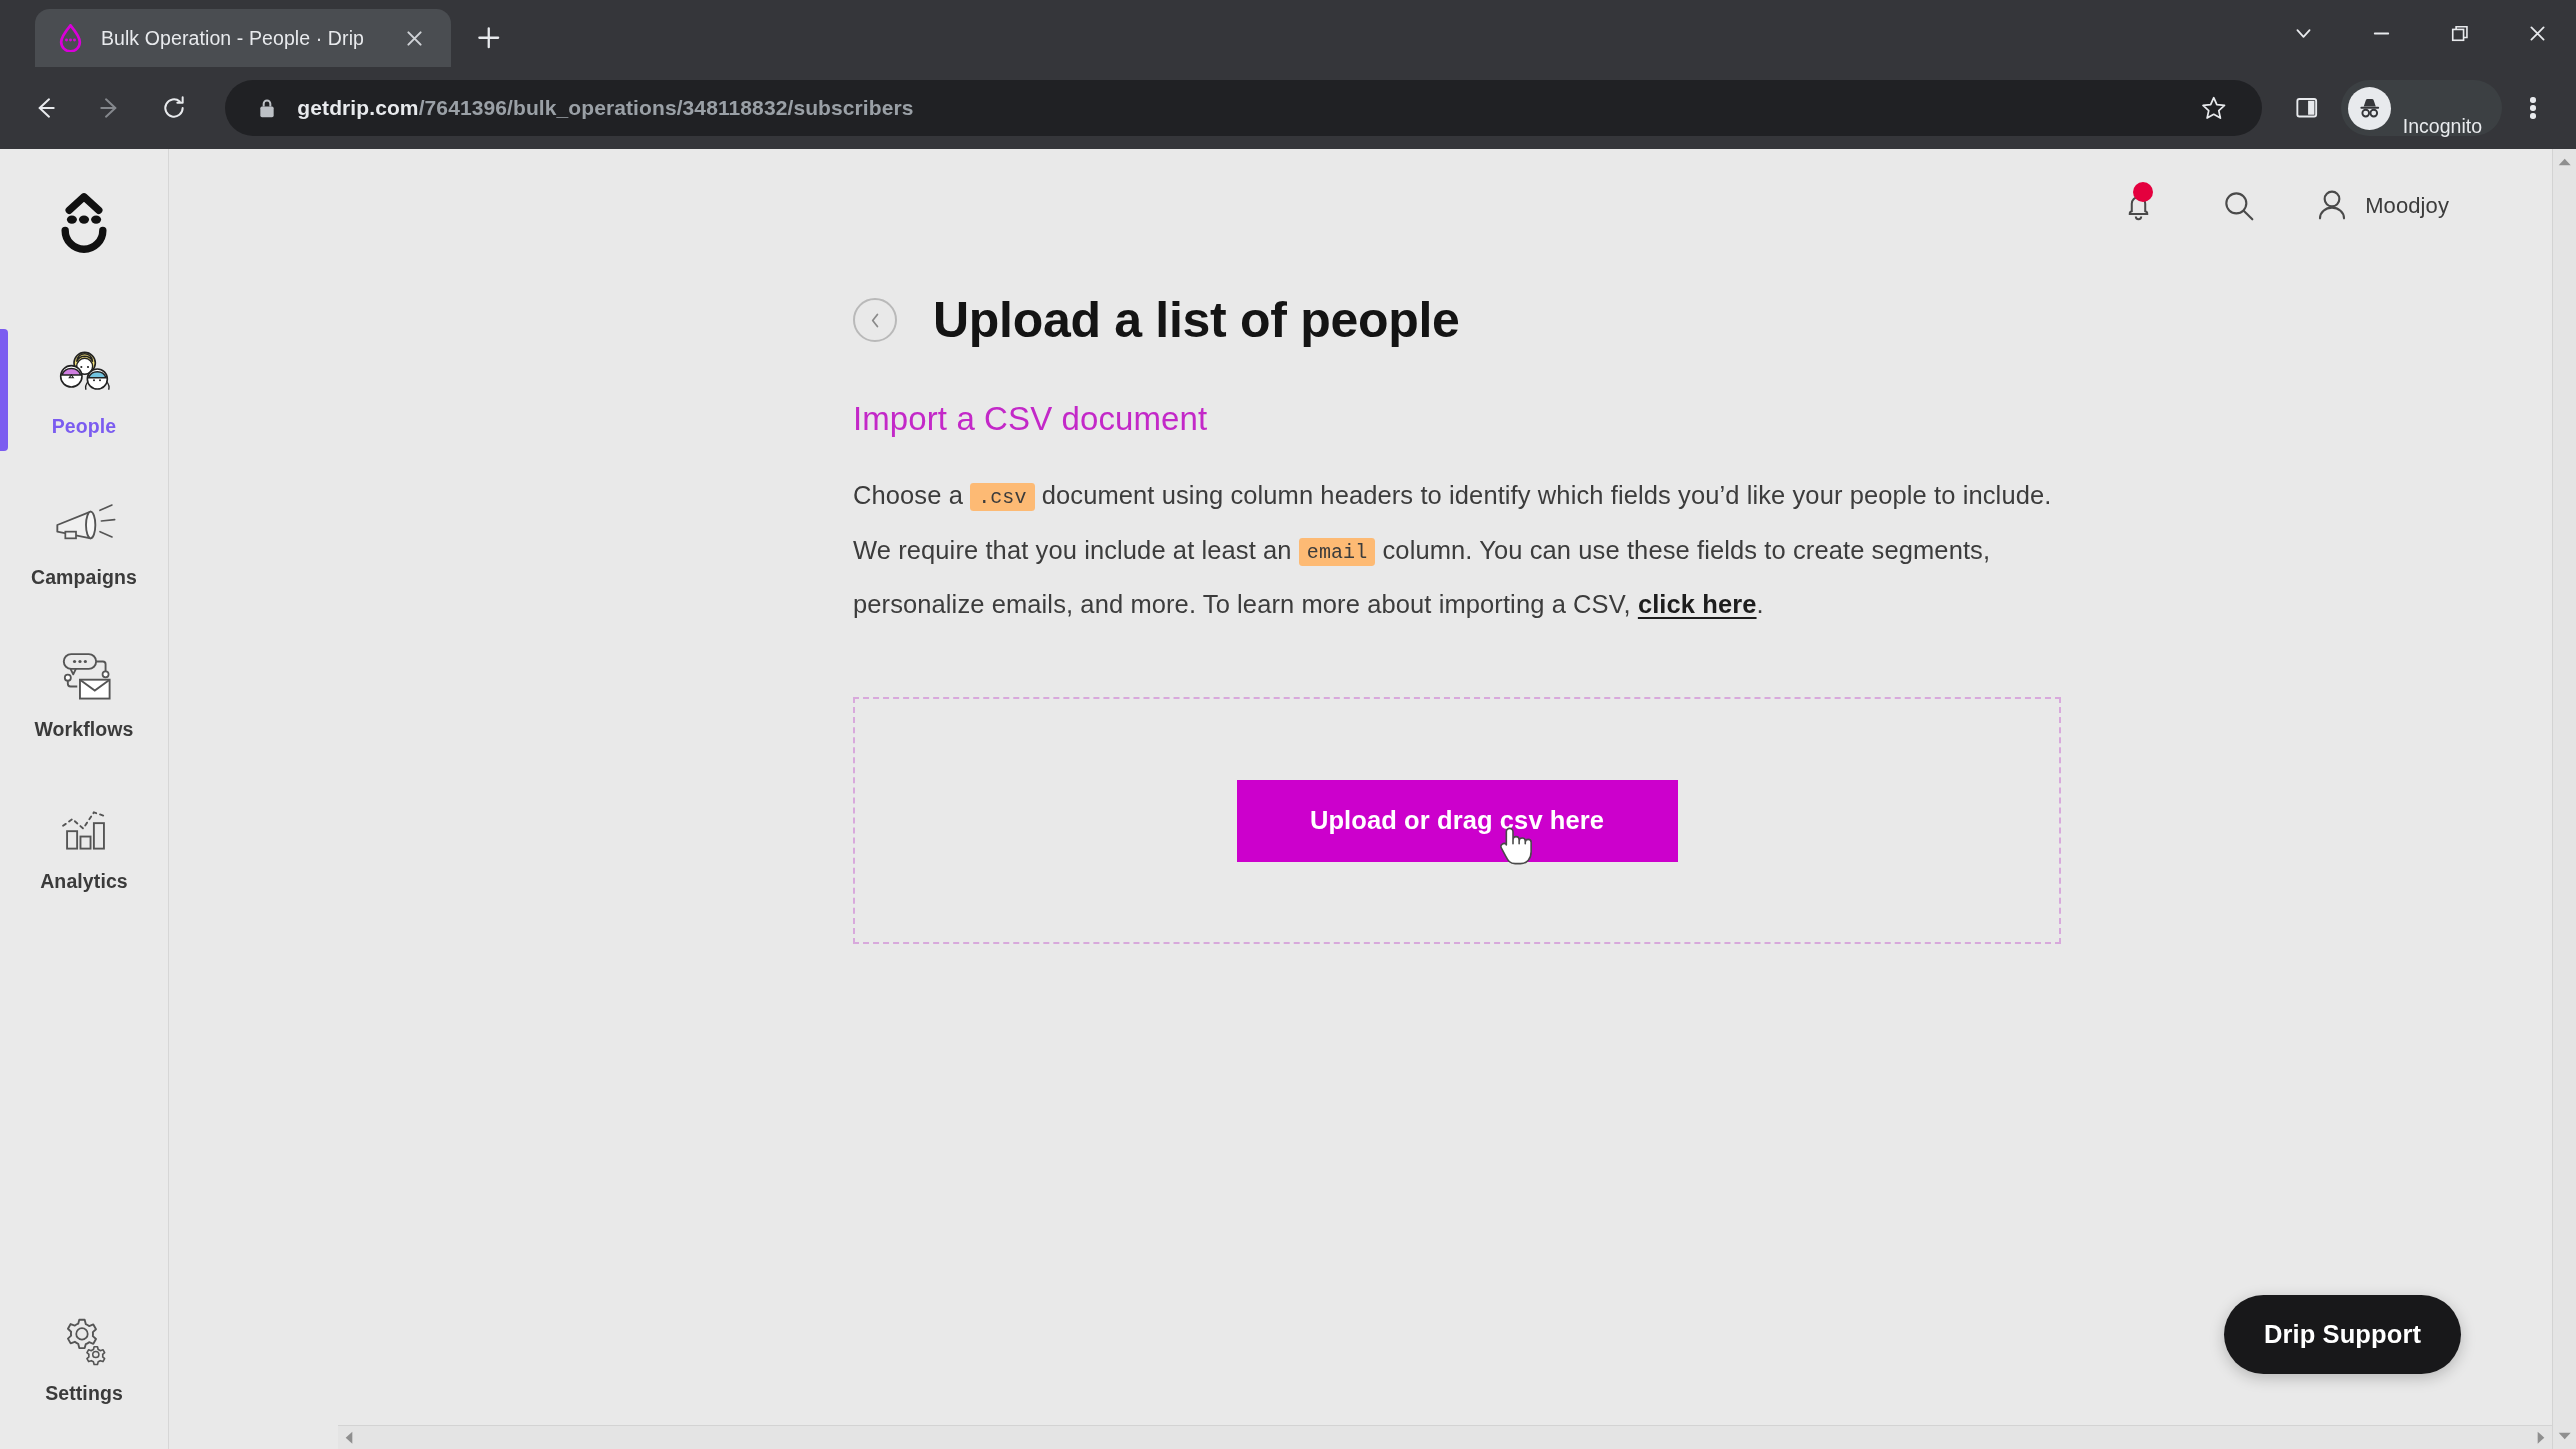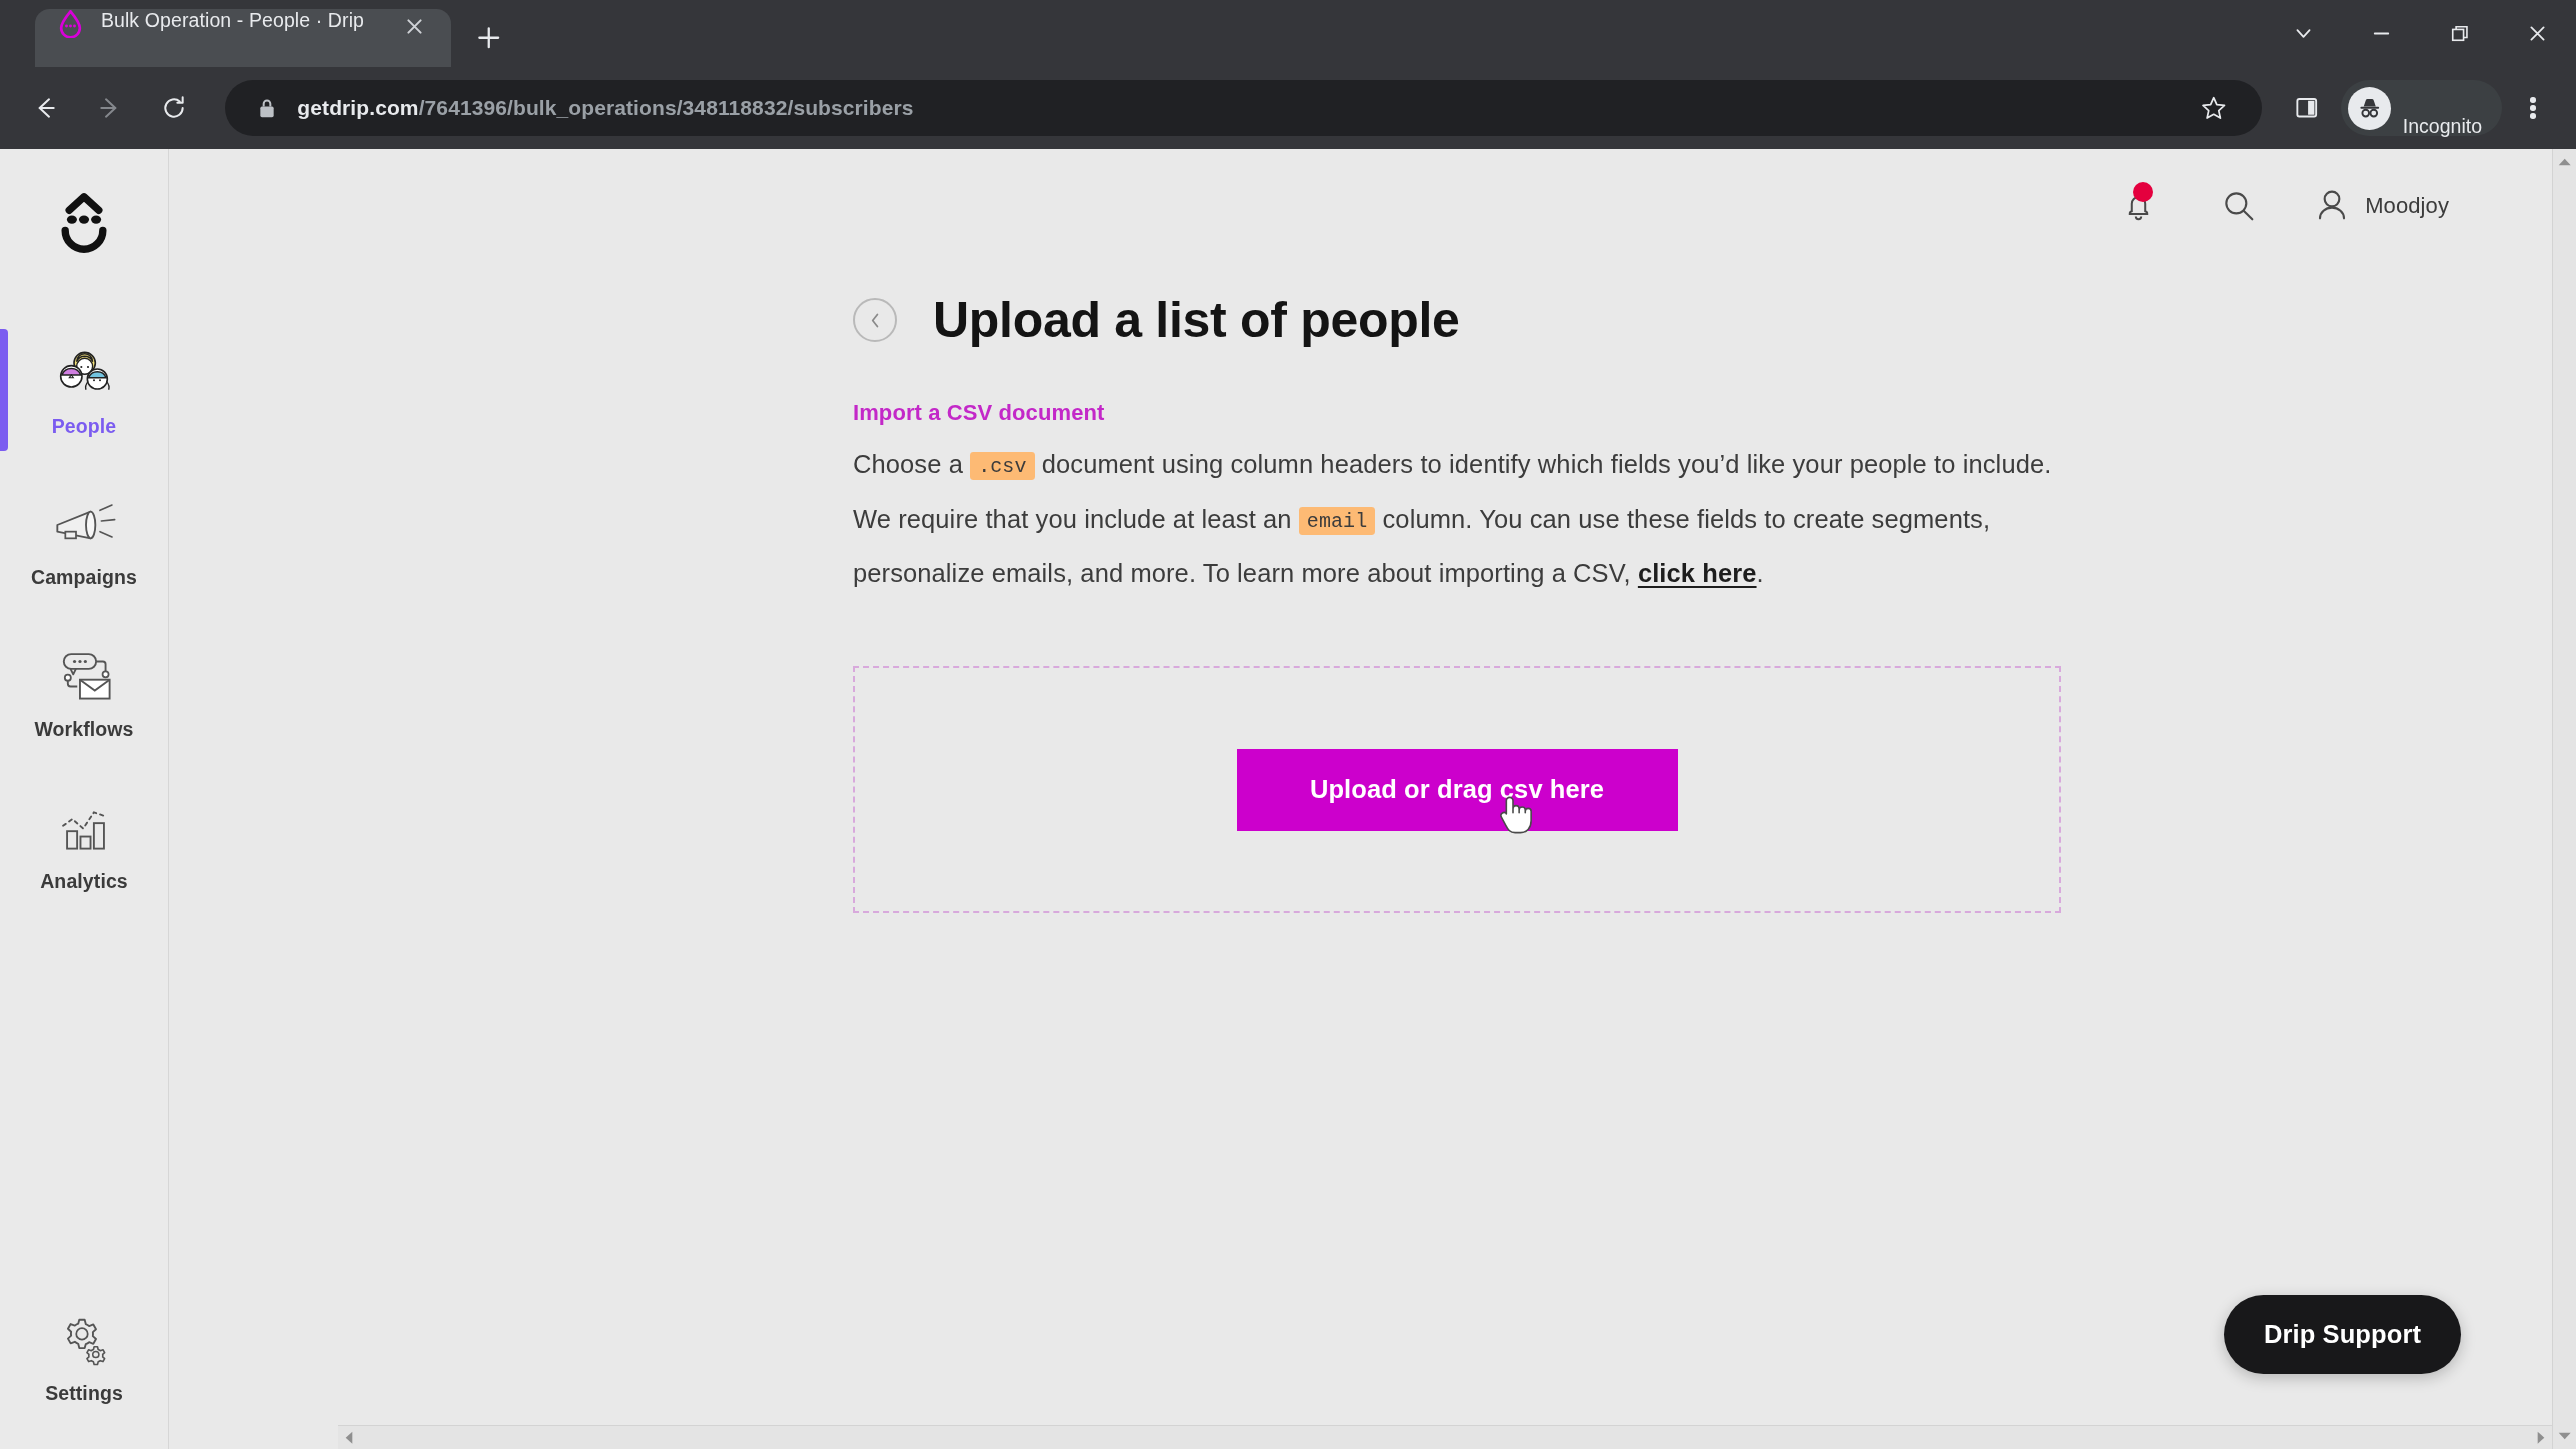--- a/index.html
+++ b/index.html
@@ -15,21 +15,21 @@
 
   .tabstrip {
     height: 67px; background: #35363a;
     display: flex; align-items: flex-end; position: relative;
     padding-left: 35px;
   }
   .tab {
     width: 416px; height: 58px;
     background: #4a4d51;
     border-radius: 14.8px 14.8px 0 0;
-    display: flex; 
+    display: flex; align-items: center;
     padding: 0 19px 0 23px;
     position: relative;
   }
   .tab-favicon { width: 25.5px; height: 29.5px; flex: 0 0 25.5px; margin-right: 17.4px; display:flex; align-items:center; justify-content:center;}
   .tab-title {
     flex: 1 1 auto; color: #e8eaed; font-size: 19.5px;
     white-space: nowrap; overflow: hidden; text-overflow: ellipsis;
     letter-spacing: 0.1px;
   }
   .tab-close { width: 35px; height: 35px; display:flex; align-items:center; justify-content:center; border-radius:50%; color:#cfd2d6; font-size:21.5px; flex:0 0 35px; }
@@ -101,21 +101,21 @@
   .back-circle {
     width: 44px; height:44px; border-radius:50%; border: 2px solid #b9b9b9;
     display:flex; align-items:center; justify-content:center; color:#8a8a8a;
     font-size: 20px; margin-right: 36px; flex:0 0 44px; background: transparent;
   }
   h1.page-title {
     font-size: 50px; font-weight: 800; color:#141414; letter-spacing:-0.3px;
     line-height: 1;
   }
   h2.section-title {
-    font-size: 22px; font-weight: 700; color:#c328c8; margin-bottom: 12px;
+    font-size: 33px; font-weight: 400; color:#c328c8; margin-bottom: 31px;
     letter-spacing:0.1px;
   }
   p.body {
     font-size: 25.5px; line-height: 52px; color:#3c3c3c; max-width: 1201px;
     letter-spacing:0.1px;
   }
   code.chip {
     font-family: "Liberation Mono", monospace; font-size: 20px;
     background:#fdba74; color:#3c3c3c; padding: 2.7px 8px; border-radius: 3.4px;
     vertical-align: 1.3px;

